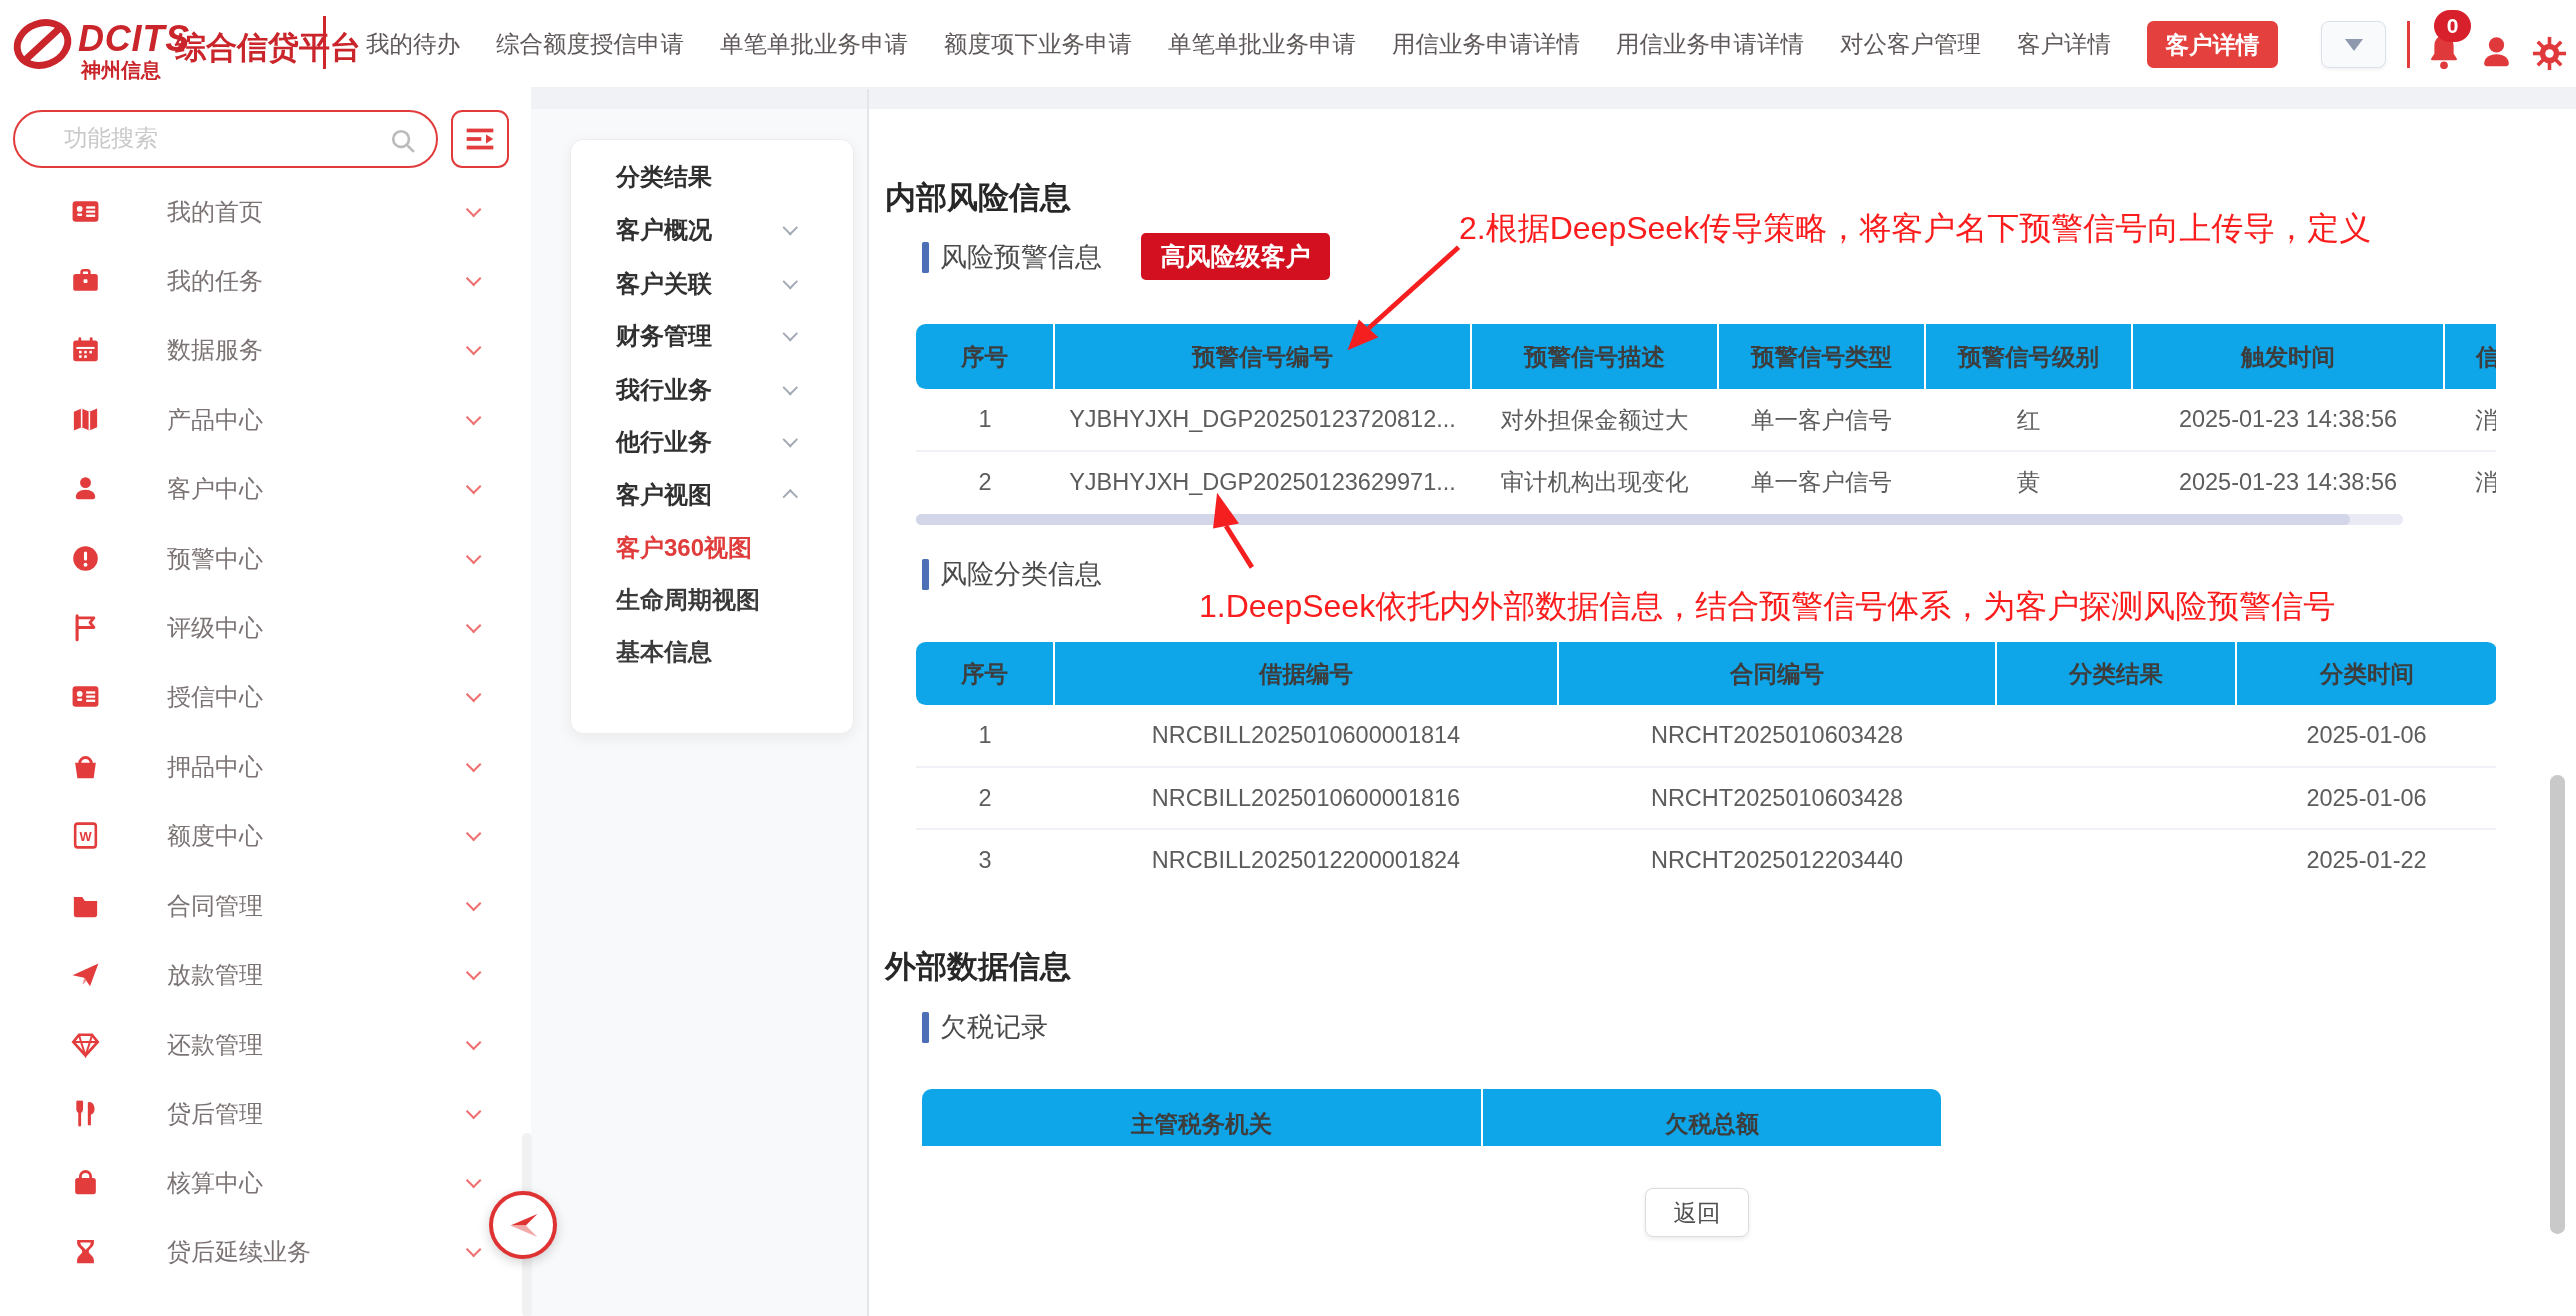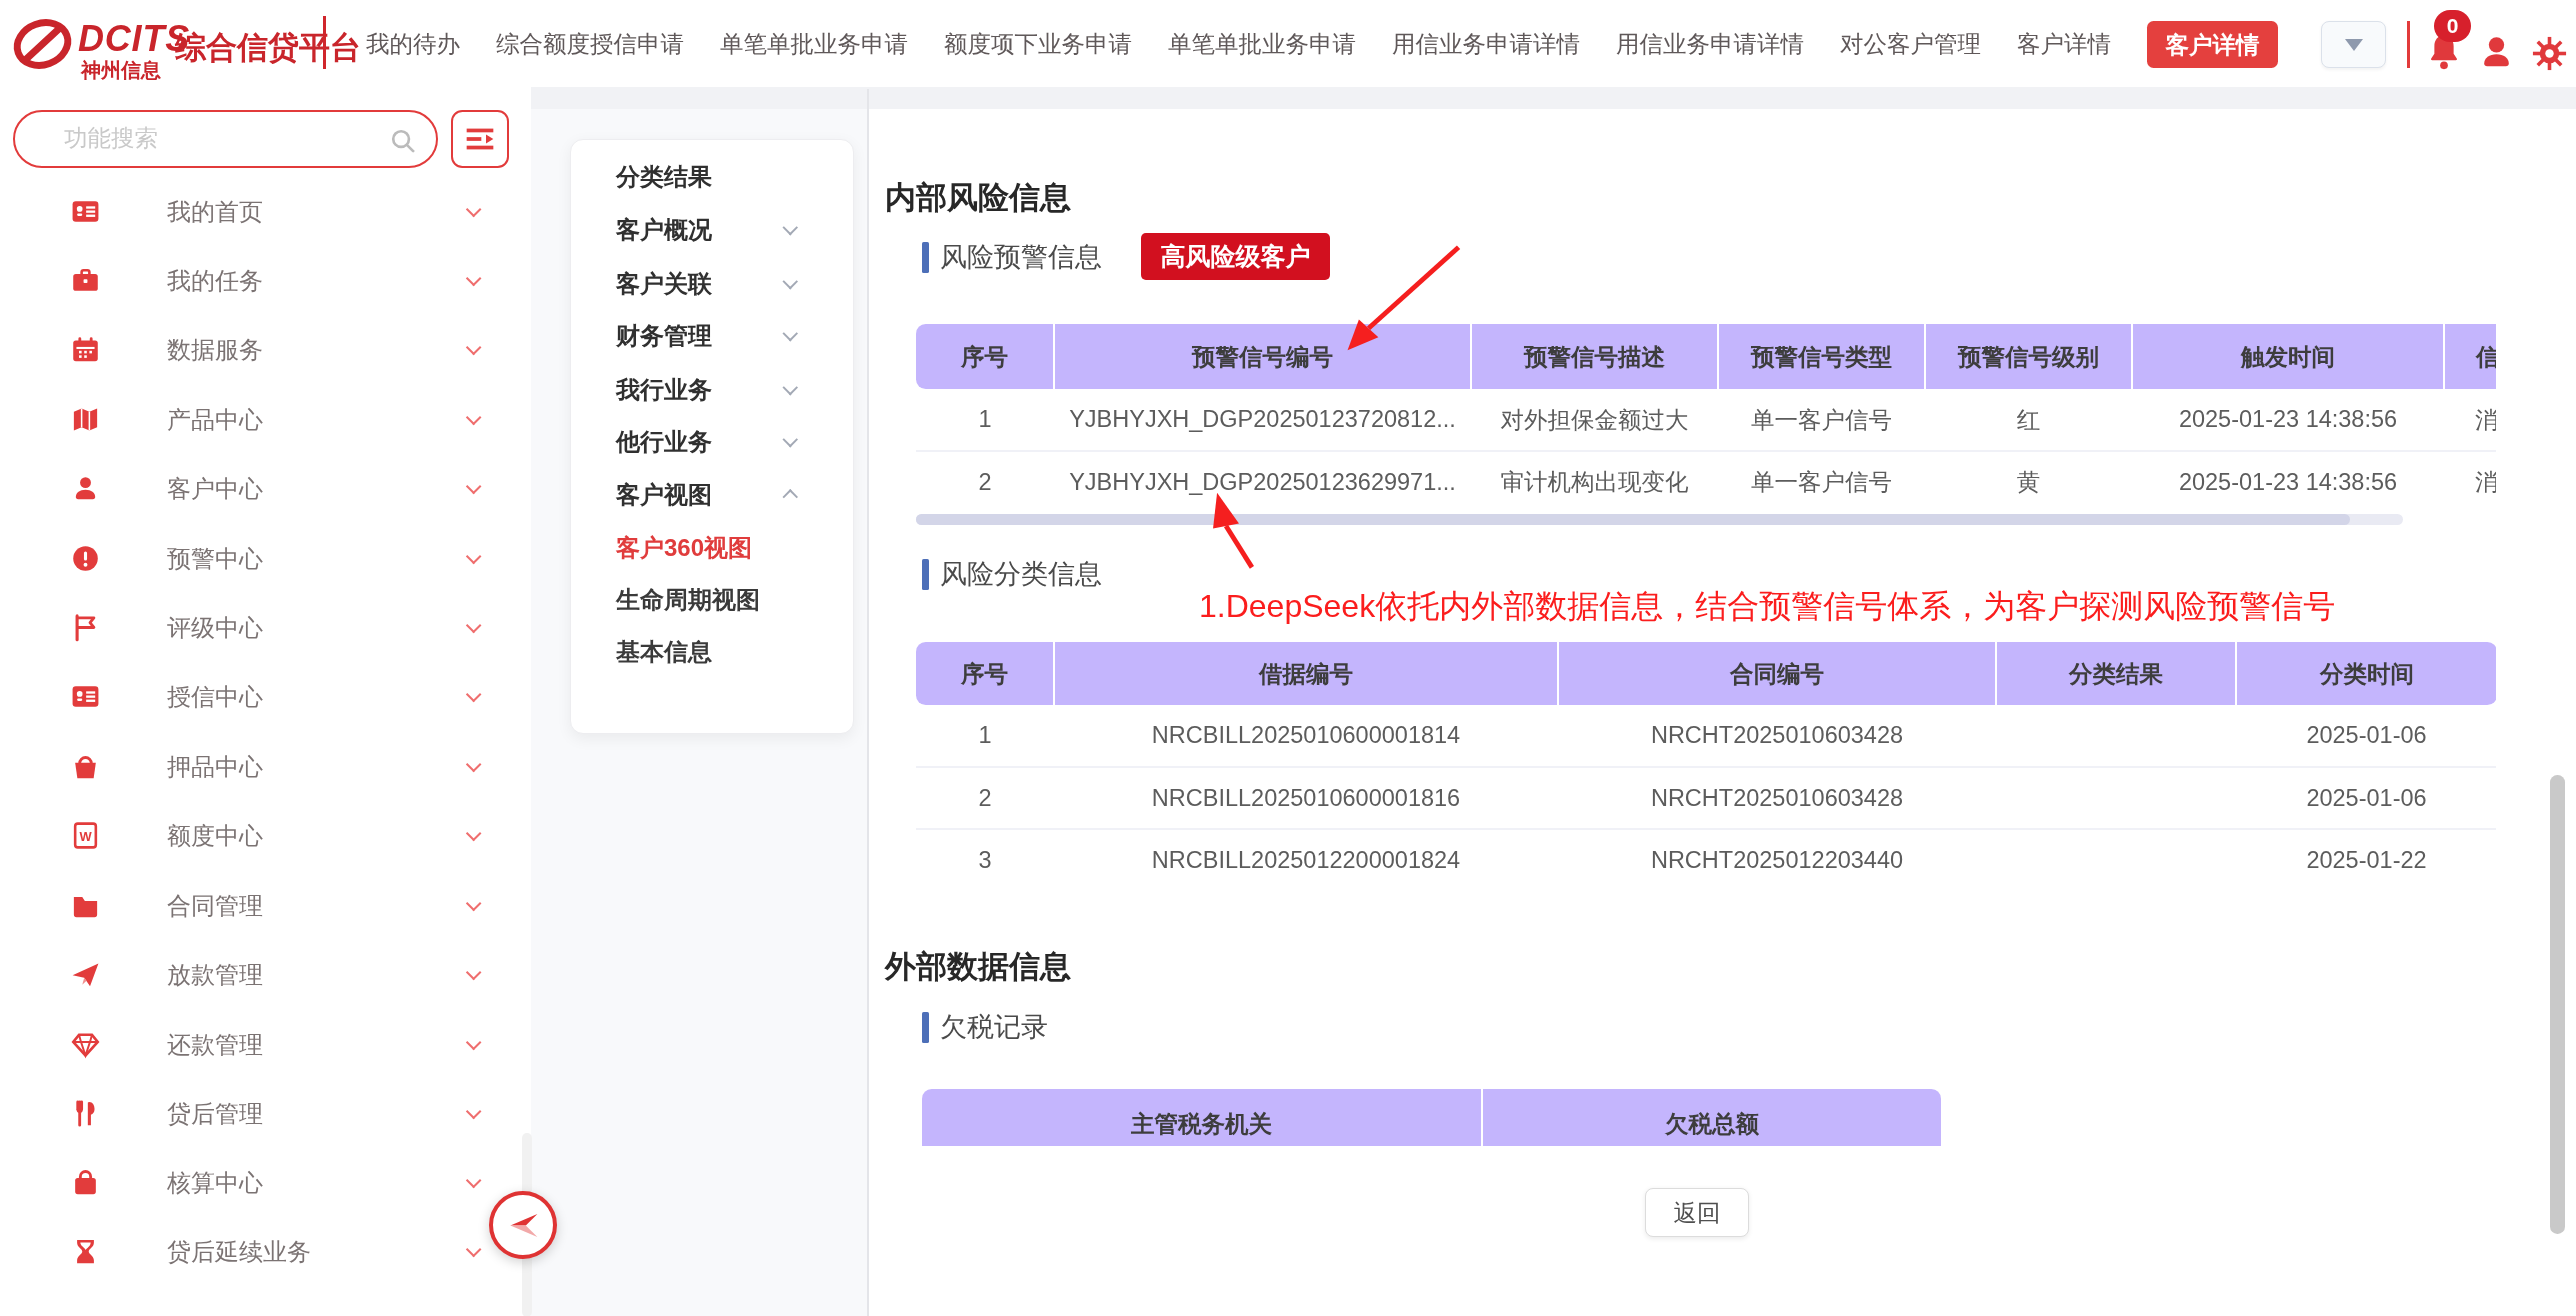--- a/index.html
+++ b/index.html
@@ -52,21 +52,21 @@
   
   .h1 { position:absolute; font-size:31px; font-weight:bold; color:#272727; white-space:nowrap; }
   .sec { position:absolute; height:34px; }
   .sec .bar { position:absolute; left:0; top:1.6px; width:6.5px; height:31px; background:#4d6fb8; border-radius:1.6px; }
   .sec .t { position:absolute; left:18px; top:0; font-size:27px; color:#4a4a4a; line-height:34px; white-space:nowrap; }
   .risk-badge { position:absolute; left:1141px; top:233px; height:47px; padding:0 19.4px; background:#d2101f; border-radius:4.9px; color:#fff; font-size:25px; font-weight:bold; line-height:47px; white-space:nowrap; }
   .ann { position:absolute; color:#fb1d1d; font-size:32px; line-height:58px; white-space:nowrap; z-index:30; }
 
   .tblwrap { position:absolute; overflow:hidden; }
   table.tbl { border-collapse:collapse; table-layout:fixed; }
-  .tbl th { background:#c4b5fd; font-size:23.5px; font-weight:bold; color:#3d3d3d; text-align:center; border-right:2.4px solid #fff; }
+  .tbl th { background:#0ea5e9; font-size:23.5px; font-weight:bold; color:#3d3d3d; text-align:center; border-right:2.4px solid #fff; }
   .tbl th:last-child { border-right:none; }
   .tbl thead th:first-child { border-radius:9.7px 0 0 9.7px; }
   .tbl thead th:last-child { border-radius:0 9.7px 9.7px 0; }
   .tbl td { font-size:23.5px; color:#5c5c5c; text-align:center; background:#fff; border-bottom:2.4px solid #f0f1f7; }
   .t1 th { height:65px; } .t1 td { height:62px; }
   .t2 th { height:63px; } .t2 td { height:62px; }
   .t3 th { height:70px; }
   .clipcell { text-align:left !important; padding-left:31px; white-space:nowrap; }
 
   .hscroll-track { position:absolute; left:916px; top:514px; width:1487px; height:11.3px; background:#e9eaf3; border-radius:5.7px; }
@@ -347,20 +347,21 @@
 
 <div class="h1" style="left:885px;top:177px;">内部风险信息</div>
 
 <div class="sec" style="left:922px;top:240px;">
   <span class="bar"></span>
   <span class="t">风险预警信息</span>
 </div>
 <div class="risk-badge">高风险级客户</div>
 
 <div class="ann" style="left:1459px;top:199px;">
+  <div>2.根据DeepSeek传导策略，将客户名下预警信号向上传导，定义</div>
 </div>
 
 <div class="tblwrap" style="left:916px;top:324px;width:1580px;height:188px;">
   <table class="tbl t1" style="width:1661px;">
     <colgroup>
         <col style="width:138px">
         <col style="width:417px">
         <col style="width:247px">
         <col style="width:207px">
         <col style="width:207px">

